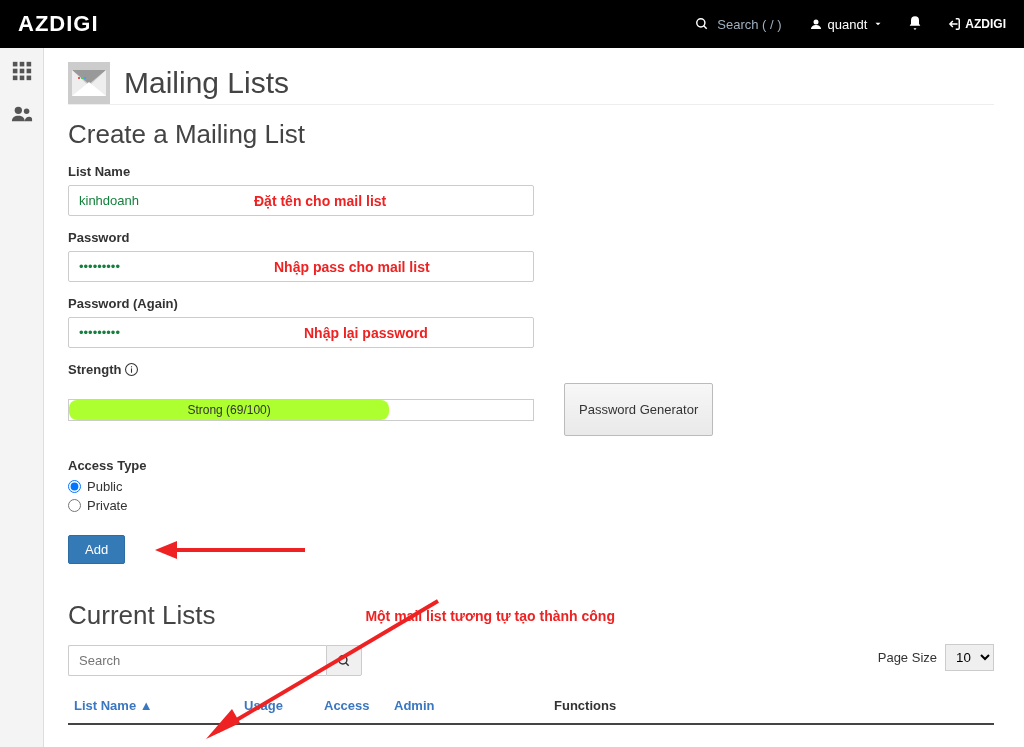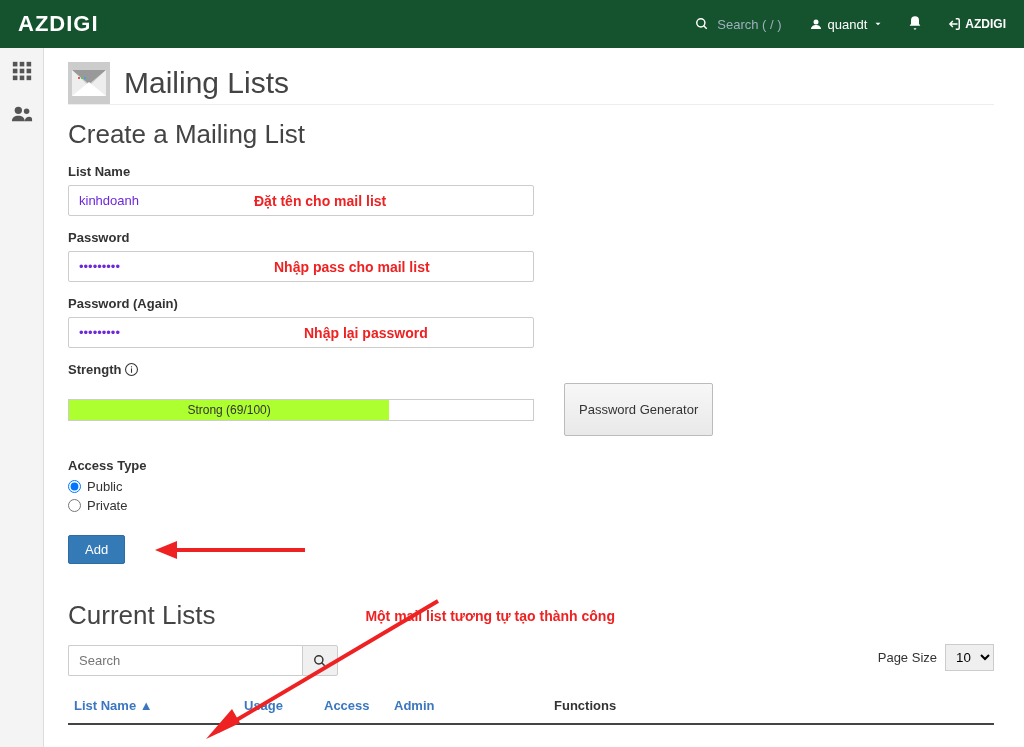--- a/index.html
+++ b/index.html
@@ -1,48 +1,48 @@
 <!DOCTYPE html>
 <html><head>
 <meta charset="utf-8">
 <style>
 * { box-sizing: border-box; margin: 0; padding: 0; }
 body { font-family: -apple-system, "Helvetica Neue", Arial, sans-serif; font-size: 14px; color: #333; background: #fff; width: 1024px; }
-.topbar { background: #14532d; color: #fff; height: 48px; display: flex; align-items: center; padding: 0 18px; }
+.topbar { background: #000000; color: #fff; height: 48px; display: flex; align-items: center; padding: 0 18px; }
 .brand { font-size: 22px; font-weight: bold; letter-spacing: 1px; }
 .top-spacer { flex: 1; }
 .top-search { display: flex; align-items: center; gap: 8px; color: #9fb0bf; font-size: 13px; margin-right: 28px; }
 .top-user { display: flex; align-items: center; gap: 6px; font-size: 13px; margin-right: 24px; cursor: pointer; }
 .top-bell { margin-right: 24px; cursor: pointer; }
 .top-logout { display: flex; align-items: center; gap: 4px; font-size: 12px; font-weight: bold; cursor: pointer; }
 .layout { display: flex; }
 .sidebar { width: 44px; background: #f4f4f4; border-right: 1px solid #ddd; padding-top: 12px; display: flex; flex-direction: column; align-items: center; gap: 18px; min-height: 699px; }
 .sidebar-icon { color: #555; cursor: pointer; }
 .content { flex: 1; padding: 14px 30px 30px 24px; }
 .page-title-row { display: flex; align-items: center; gap: 14px; border-bottom: 1px solid #eee; margin-bottom: 14px; }
 .page-title { font-size: 30px; font-weight: 400; color: #444; }
 .mail-icon-box { width: 42px; height: 42px; background: #ccc; display: flex; align-items: center; justify-content: center; }
 .intro { font-size: 13px; color: #555; margin-bottom: 26px; }
 .intro a { color: #3a77c0; text-decoration: underline; }
 h2.section { font-size: 26px; font-weight: 400; color: #444; margin-bottom: 12px; }
 .field-label { font-size: 13px; font-weight: 600; color: #333; margin-bottom: 6px; margin-top: 14px; display: flex; align-items: center; gap: 4px; }
 .field-row { display: flex; align-items: center; gap: 30px; }
-.text-input { width: 466px; padding: 7px 10px; border: 1px solid #ccc; border-radius: 2px; font-size: 13px; color: #6d28d9; }
+.text-input { width: 466px; padding: 7px 10px; border: 1px solid #ccc; border-radius: 2px; font-size: 13px; color: #15803d; }
 .annotation { color: #e22; font-weight: bold; font-size: 14px; }
 .strength-row { display: flex; align-items: center; gap: 30px; margin-top: 6px; }
 .strength-bar-wrap { width: 466px; border: 1px solid #ccc; height: 22px; background: #fff; position: relative; }
-.strength-fill { height: 100%; background: #adff2f; width: 69%; display: flex; align-items: center; justify-content: center; font-size: 12px; color: #333; }
+.strength-fill { height: 100%; background: #adff2f; width: 69%; display: flex; align-items: center; justify-content: center; font-size: 12px; color: #333; border-radius: 8px; }
 .btn-pwgen { background: linear-gradient(#f7f7f7,#e9e9e9); border: 1px solid #bbb; padding: 18px 14px; font-size: 13px; border-radius: 2px; cursor: pointer; color: #333; }
 .radio-row { display: flex; align-items: center; gap: 6px; font-size: 13px; margin-top: 4px; }
 .btn-primary { background: #337ab7; color: #fff; border: 1px solid #2e6da4; padding: 6px 16px; font-size: 13px; border-radius: 2px; cursor: pointer; }
 .add-row { display: flex; align-items: center; gap: 30px; margin-top: 22px; }
 .arrow-svg { flex-shrink: 0; }
 .current-header-row { display: flex; align-items: center; gap: 40px; margin-top: 36px; }
 .search-wrap { display: flex; margin-top: 14px; margin-bottom: 8px; }
-.search-wrap input { width: 234px; padding: 7px 10px; border: 1px solid #ccc; border-right: none; border-radius: 2px 0 0 2px; font-size: 13px; }
+.search-wrap input { width: 258px; padding: 7px 10px; border: 1px solid #ccc; border-right: none; border-radius: 2px 0 0 2px; font-size: 13px; }
 .search-btn { width: 36px; border: 1px solid #ccc; background: #f0f0f0; display: flex; align-items: center; justify-content: center; cursor: pointer; border-radius: 0 2px 2px 0; }
 .search-pagesize-row { display:flex; align-items:center; }
 .pagesize { margin-left:auto; display:flex; align-items:center; gap:8px; font-size:13px; }
 .pagesize select { padding: 4px 6px; border:1px solid #ccc; }
 .list-table { width: 100%; border-collapse: collapse; margin-top: 4px; }
 .list-table th { text-align: left; font-size: 13px; color: #3a77c0; font-weight: bold; padding: 10px 6px; border-bottom: 2px solid #444; cursor: pointer; }
 .list-table th.fn { color: #333; cursor: default; }
 </style>
 </head>
 <body>

